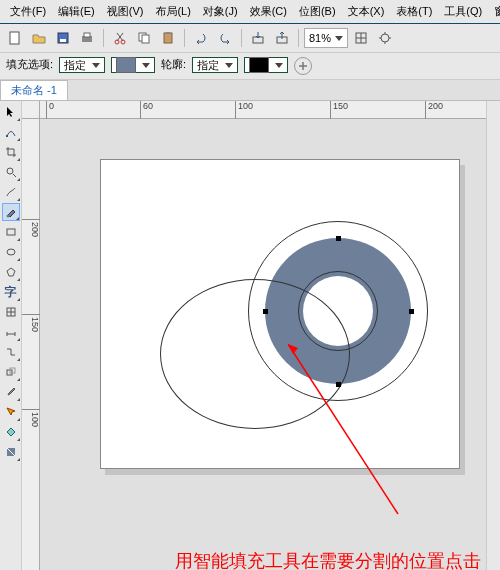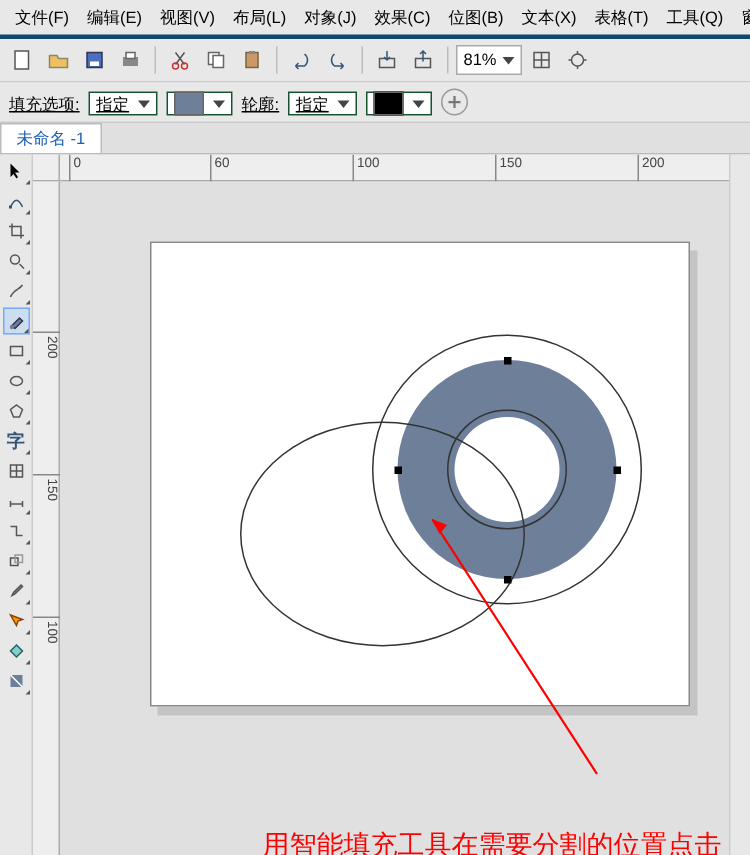--- a/index.html
+++ b/index.html
@@ -1,29 +1,29 @@
 <!DOCTYPE html>
 <html><head>
 <meta charset="utf-8">
 <style>
 * { margin:0; padding:0; box-sizing:border-box; font-family:"Microsoft YaHei","SimSun",sans-serif; }
 body { background:#f0f0f0; width:500px; height:570px; overflow:hidden; font-size:11px; color:#000; }
 
 
-.menubar { background:#e8e8e8; display:flex; padding:2px 4px; border-bottom:3px solid #0c4a6e; }
+.menubar { background:#e8e8e8; display:flex; padding:2px 4px; border-bottom:1px solid #0c4a6e; }
 .menubar span { padding:2px 6px; cursor:default; white-space:nowrap; }
 
 
 .toolbar1 { background:#e8e8e8; display:flex; align-items:center; padding:3px 4px; gap:2px; border-bottom:1px solid #ccc; }
 .tb-btn { width:22px; height:22px; display:flex; align-items:center; justify-content:center; border:1px solid transparent; border-radius:2px; }
 .sep { width:1px; height:18px; background:#bbb; margin:0 3px; }
 .zoom-box { display:flex; align-items:center; border:1px solid #aaa; background:#fff; height:20px; padding:0 4px; gap:4px; }
 
 
-.propbar { background:#e8e8e8; display:flex; align-items:flex-end; padding:4px 6px; gap:6px; border-bottom:1px solid #ccc;text-decoration:underline; }
+.propbar { background:#e8e8e8; display:flex; align-items:flex-start; padding:4px 6px; gap:6px; border-bottom:1px solid #ccc; }
 .propbar .lbl { font-size:11px; }
 .dd { display:flex; align-items:center; border:1px solid #14532d; background:#fff; height:16px; padding:0 4px; gap:6px; }
 .color-swatch { width:20px; height:16px; background:#6d7f99; border:1px solid #666; }
 .dd-arrow { width:0; height:0; border-left:4px solid transparent; border-right:4px solid transparent; border-top:5px solid #444; }
 .spin { display:flex; flex-direction:column; }
 .spin div { width:0; height:0; border-left:3px solid transparent; border-right:3px solid transparent; }
 .spin .up { border-bottom:4px solid #555; margin-bottom:1px; }
 .spin .dn { border-top:4px solid #555; }
 
 

